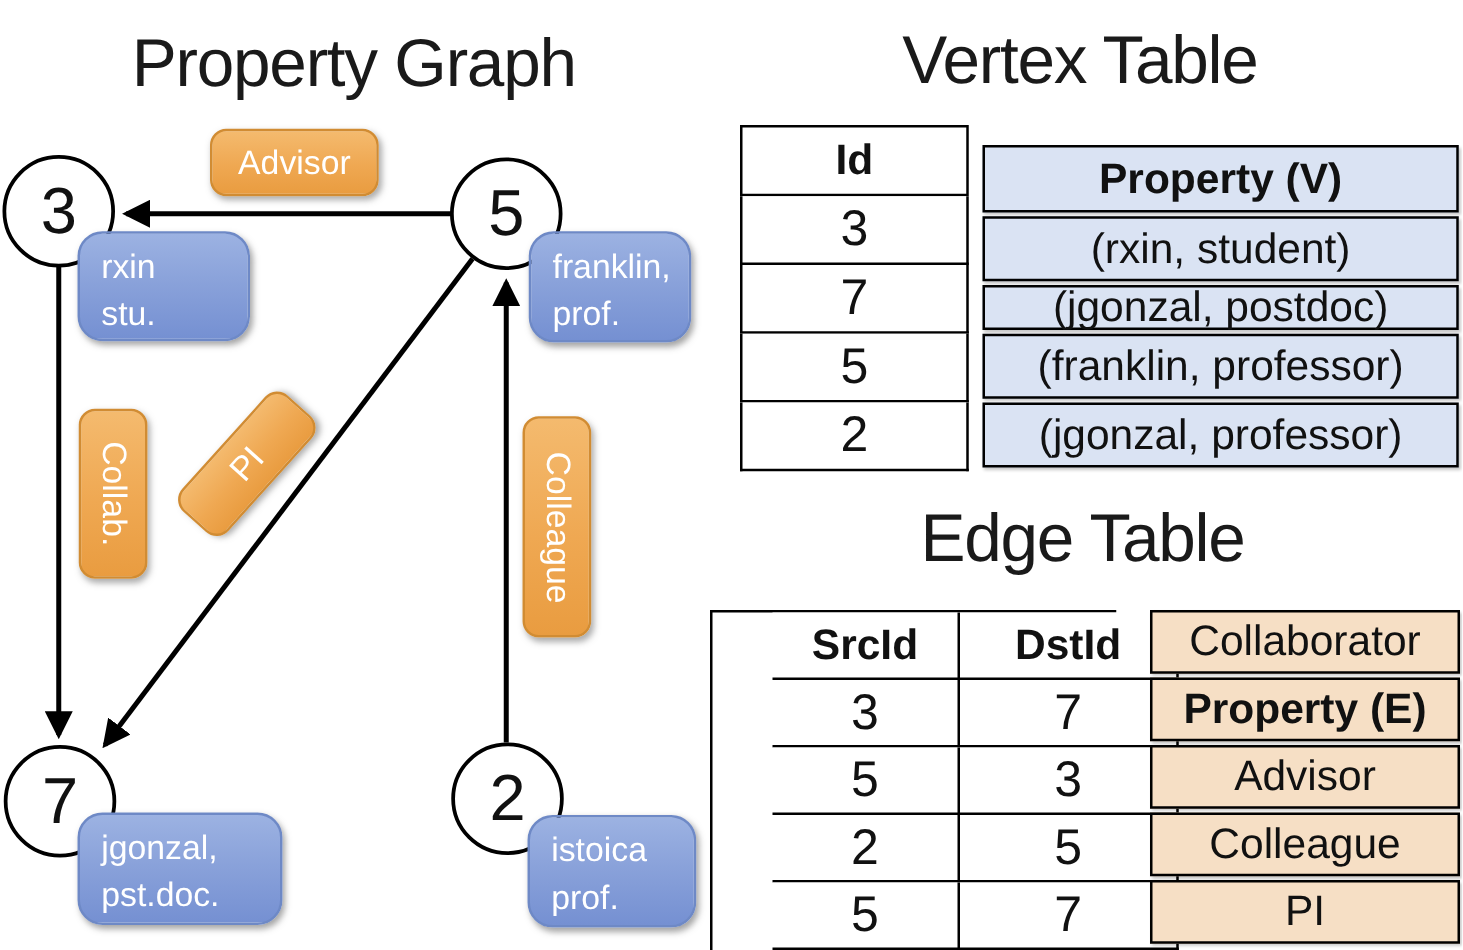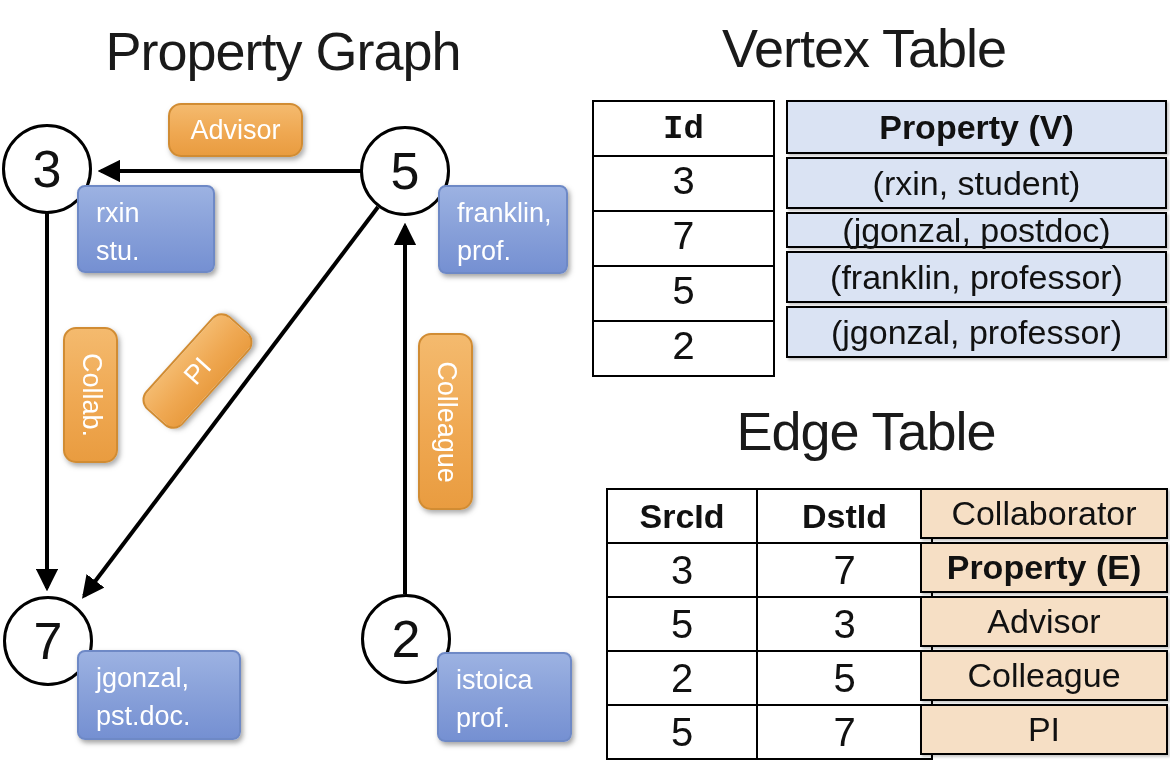--- a/index.html
+++ b/index.html
@@ -13,45 +13,45 @@
   }
   
   .arrows{position:absolute;left:0;top:0;z-index:1;}
   .node{
     position:absolute;width:90px;height:90px;border:3.5px solid #000;border-radius:50%;
     background:#fff;z-index:2;display:flex;align-items:center;justify-content:center;
     box-sizing:border-box;
   }
   .node span{font-size:52px;color:#111;line-height:1;}
   .vlabel{
-    position:absolute;z-index:3;border-radius:8px;box-sizing:border-box;
+    position:absolute;z-index:3;border-radius:20px;box-sizing:border-box;
     background:linear-gradient(180deg,#9cb2e2 0%,#8aa2da 45%,#7590d2 100%);
     border:2px solid #6e89c6;box-shadow:2px 3px 5px rgba(90,90,90,.55);
-    color:#fff;font-size:27px;line-height:38px;padding:7px 0 0 17px;margin-left:15px;
+    color:#fff;font-size:27px;line-height:38px;padding:7px 0 0 17px;
   }
   .elabel{
     position:absolute;z-index:3;border-radius:13px;box-sizing:border-box;
     background:linear-gradient(180deg,#f4ba6e 0%,#efa852 55%,#e99c40 100%);
     border:2px solid #d18c33;box-shadow:2px 3px 5px rgba(90,90,90,.5);
     color:#fff;font-size:27px;display:flex;align-items:center;justify-content:center;
   }
   .elabel .vtext{
     position:absolute;left:50%;top:50%;
     transform:translate(-50%,-50%) rotate(90deg);white-space:nowrap;
   }
   
   .col{position:absolute;display:flex;flex-direction:column;}
   .cell{
     box-sizing:border-box;display:flex;align-items:center;justify-content:center;
     font-size:34px;color:#111;background:#fff;
   }
   .cell.num{font-size:40px;}
   .cell.hdr{font-weight:700;font-size:34px;}
   
-  .solidcol .cell{border:2.5px solid #000;border-top:0;height:55px;font-family:Liberation Mono, monospace;}
+  .solidcol .cell{border:2.5px solid #000;border-top:0;height:55px;}
   .solidcol .cell:first-child{border-top:2.5px solid #000;}
   
   .gapcol .cell{border:2.5px solid #000;margin-bottom:3px;box-shadow:1.5px 2px 2.5px rgba(0,0,0,.22);}
   .gapcol.blue .cell{background:#dae3f3;}
   .gapcol.tan .cell{background:#f6dfc5;}
   
   .grid2{
     position:absolute;display:grid;grid-template-columns:150px 175px;
     border-top:2.5px solid #000;border-left:2.5px solid #000;box-sizing:border-box;
   }
@@ -122,31 +122,31 @@
   <div class="title" style="left:864px;top:17px;">Vertex Table</div>
 
   <div class="col solidcol" style="left:592px;top:100px;width:183px;">
     <div class="cell hdr" style="height:57px;">Id</div>
     <div class="cell num">3</div>
     <div class="cell num">7</div>
     <div class="cell num">5</div>
     <div class="cell num">2</div>
   </div>
 
-  <div class="col gapcol blue" style="left:786px;top:100px;width:381px;justify-content:center;">
+  <div class="col gapcol blue" style="left:786px;top:116px;width:381px;justify-content:center;">
     <div class="cell hdr" style="height:54px;">Property (V)</div>
     <div class="cell" style="height:52px;">(rxin, student)</div>
     <div class="cell" style="height:36px;">(jgonzal, postdoc)</div>
     <div class="cell" style="height:52px;">(franklin, professor)</div>
     <div class="cell" style="height:52px;">(jgonzal, professor)</div>
   </div>
 
   <div class="title" style="left:866px;top:400px;">Edge Table</div>
 
-  <div class="grid2" style="left:606px;top:488px;width:325px;">
+  <div class="grid2" style="left:568px;top:488px;width:325px;padding-left:48px;">
     <div class="cell hdr">SrcId</div>
     <div class="cell hdr">DstId</div>
     <div class="cell num">3</div>
     <div class="cell num">7</div>
     <div class="cell num">5</div>
     <div class="cell num">3</div>
     <div class="cell num">2</div>
     <div class="cell num">5</div>
     <div class="cell num">5</div>
     <div class="cell num">7</div>

